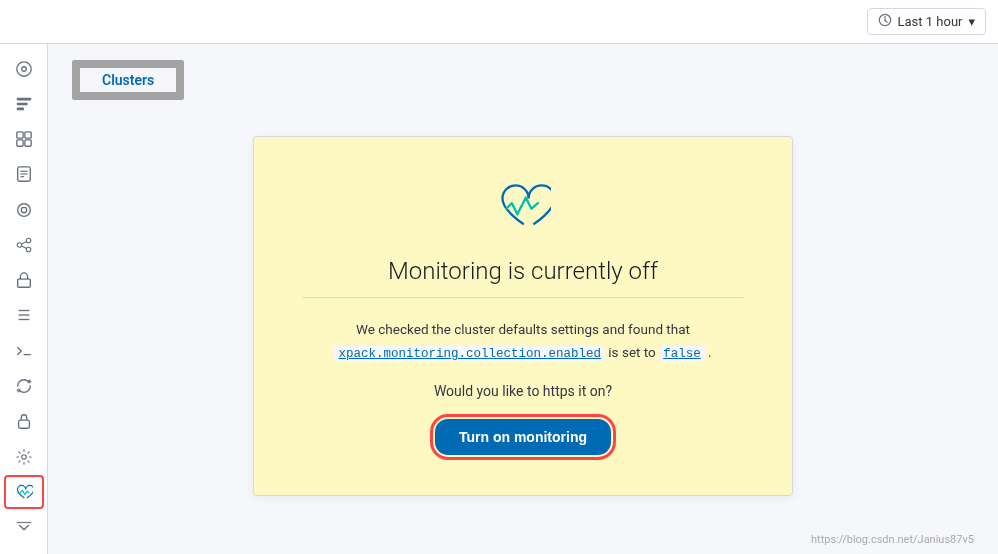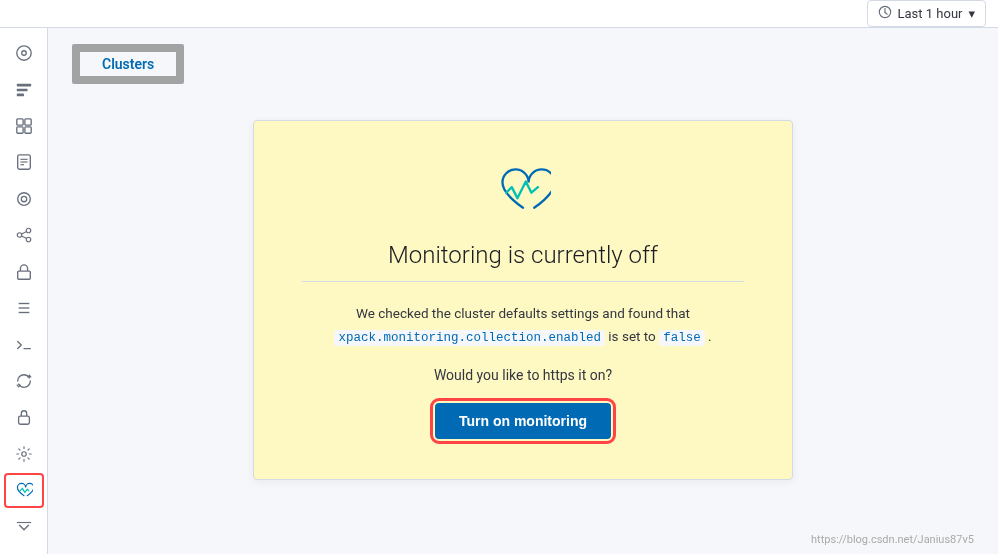--- a/index.html
+++ b/index.html
@@ -1,20 +1,20 @@
 <!DOCTYPE html>
 <html><head>
   <meta charset="utf-8">
   <style>
     * { box-sizing: border-box; margin: 0; padding: 0; }
     body { font-family: -apple-system, BlinkMacSystemFont, 'Segoe UI', Roboto, sans-serif; background: #fff; width: 998px; height: 554px; overflow: hidden; display: flex; flex-direction: column; }
 
     
     .top-bar {
-      height: 28px;
+      height: 44px;
       background: #fff;
       border-bottom: 1px solid #d3dae6;
       display: flex;
       align-items: center;
       justify-content: flex-end;
       padding: 0 12px;
       flex-shrink: 0;
     }
     .time-picker {
       display: flex;
@@ -144,35 +144,36 @@
       line-height: 1.7;
       margin-bottom: 18px;
     }
     .card-info code {
       font-family: 'Courier New', monospace;
       font-size: 12.5px;
       background: #f5f7fa;
       color: #006bb4;
       padding: 1px 4px;
       border-radius: 3px;
+      text-decoration: underline;
     }
 
     
     .card-question {
       font-size: 14px;
       color: #343741;
       margin-bottom: 20px;
     }
 
     
     .btn-monitoring {
       background: #006bb4;
       color: #fff;
       border: none;
-      border-radius: 4px;
+      border-radius: 13px;
       padding: 10px 24px;
       font-size: 14px;
       font-weight: 600;
       cursor: pointer;
       outline: 3px solid #f44;
       outline-offset: 2px;
     }
 
     
     .watermark {

